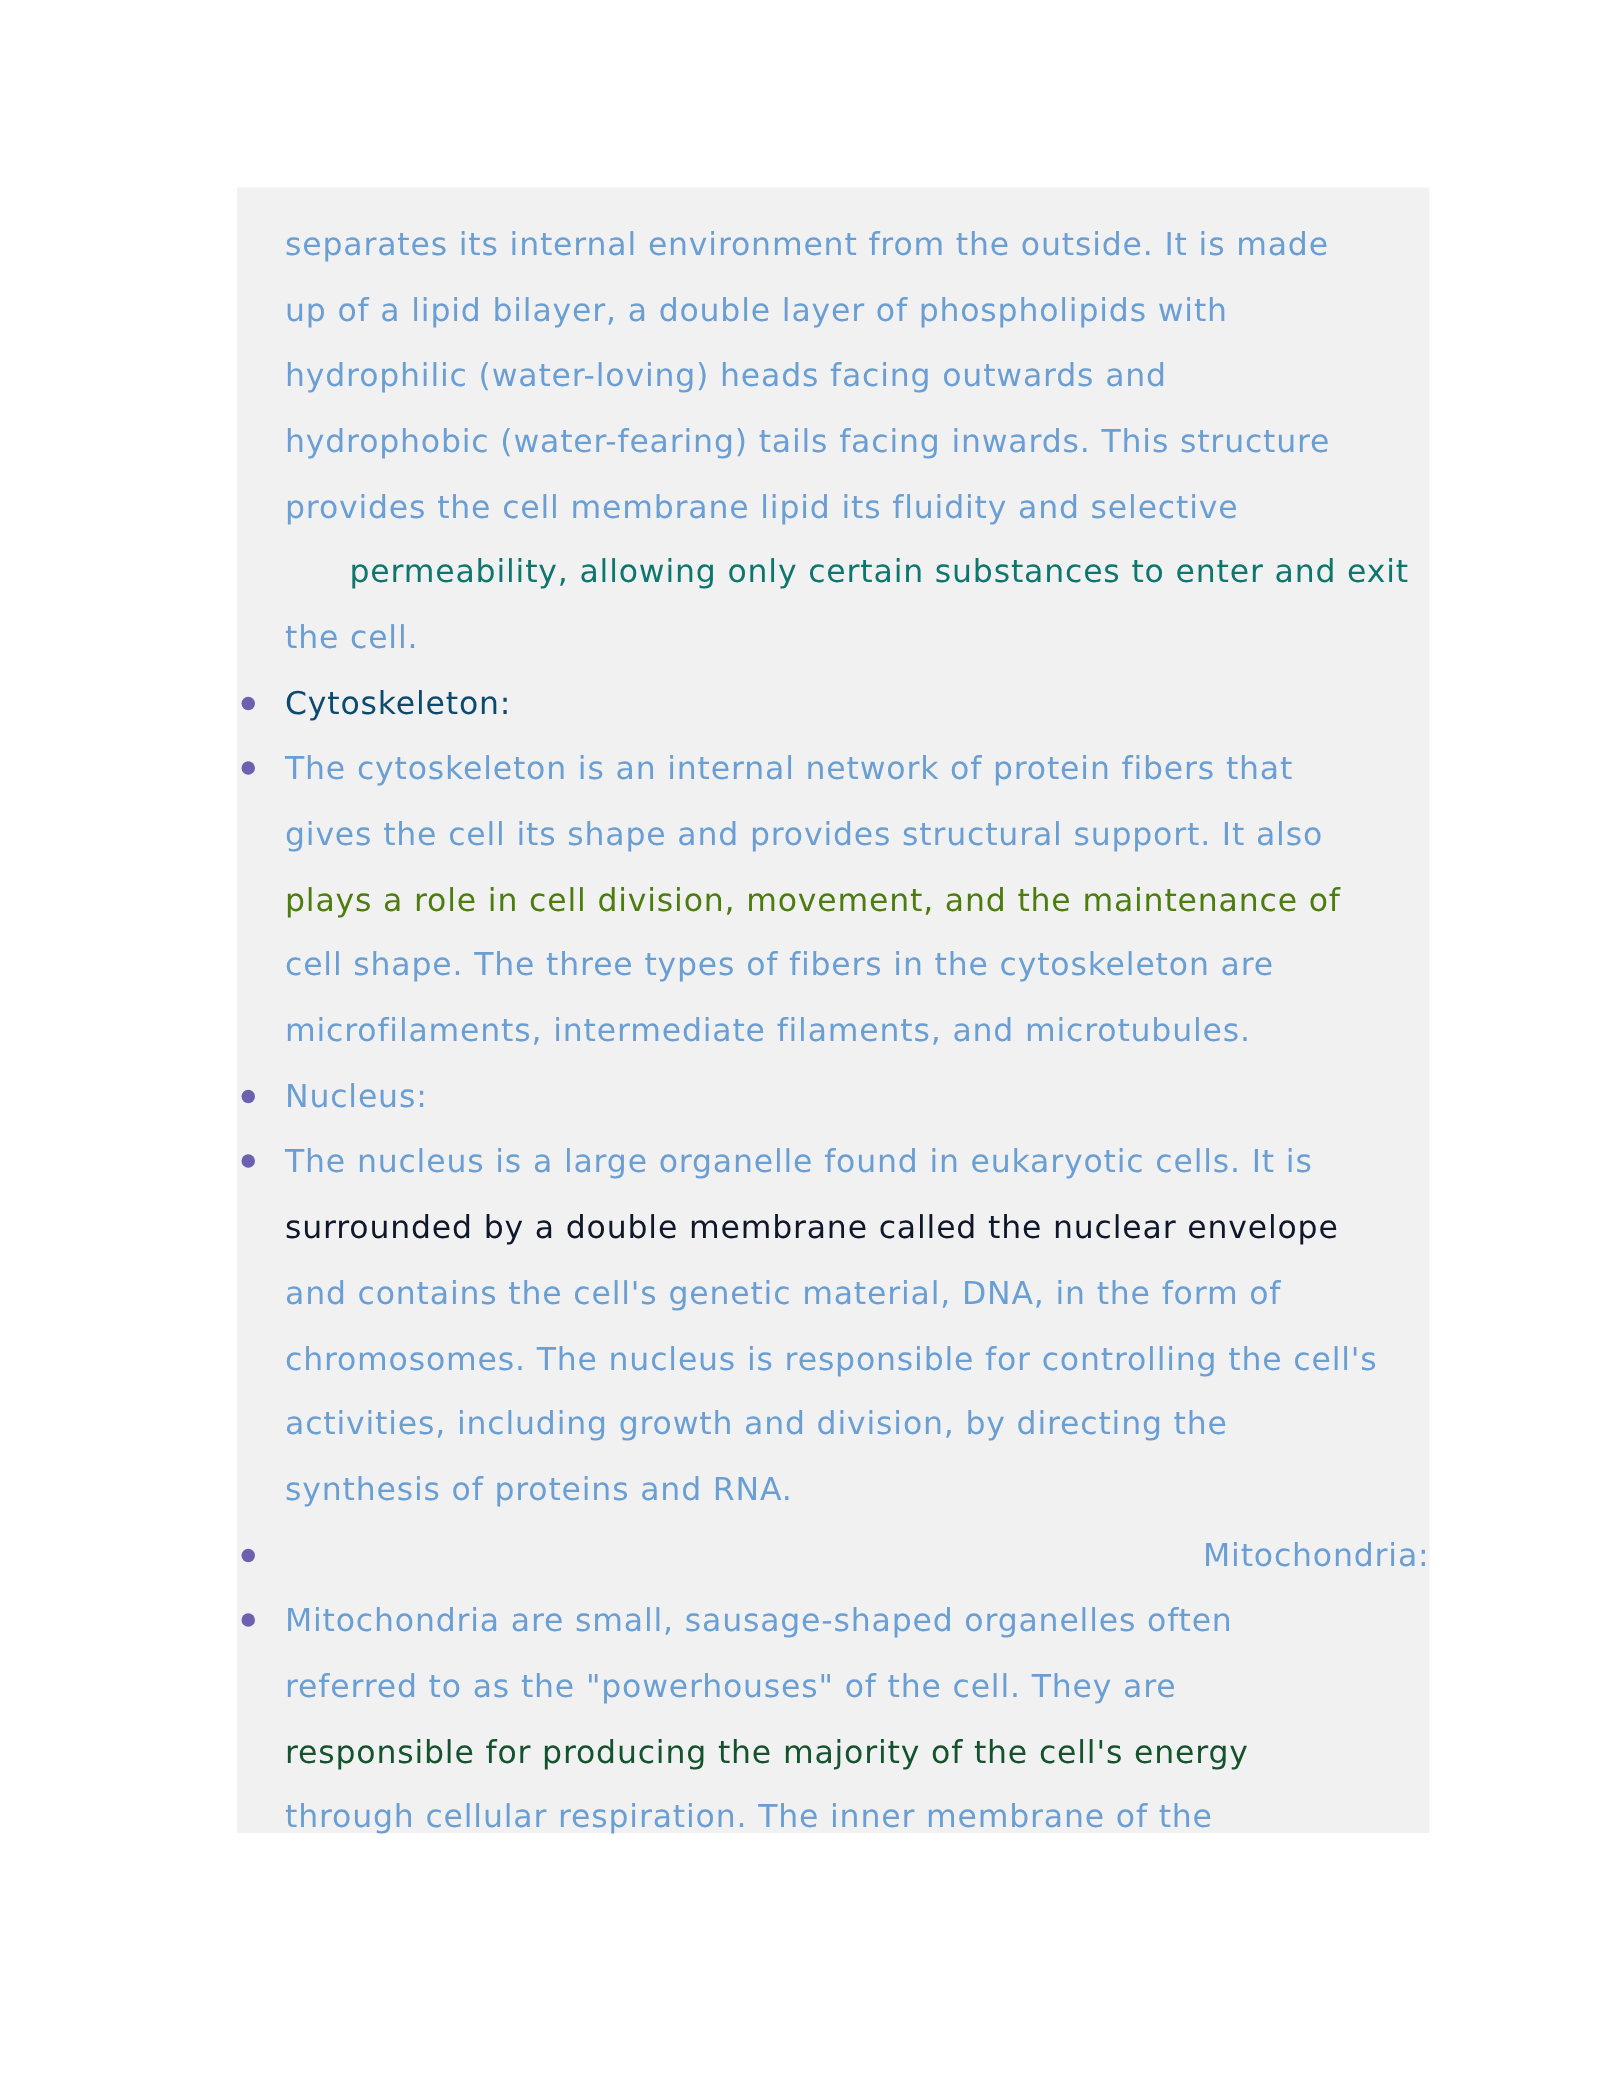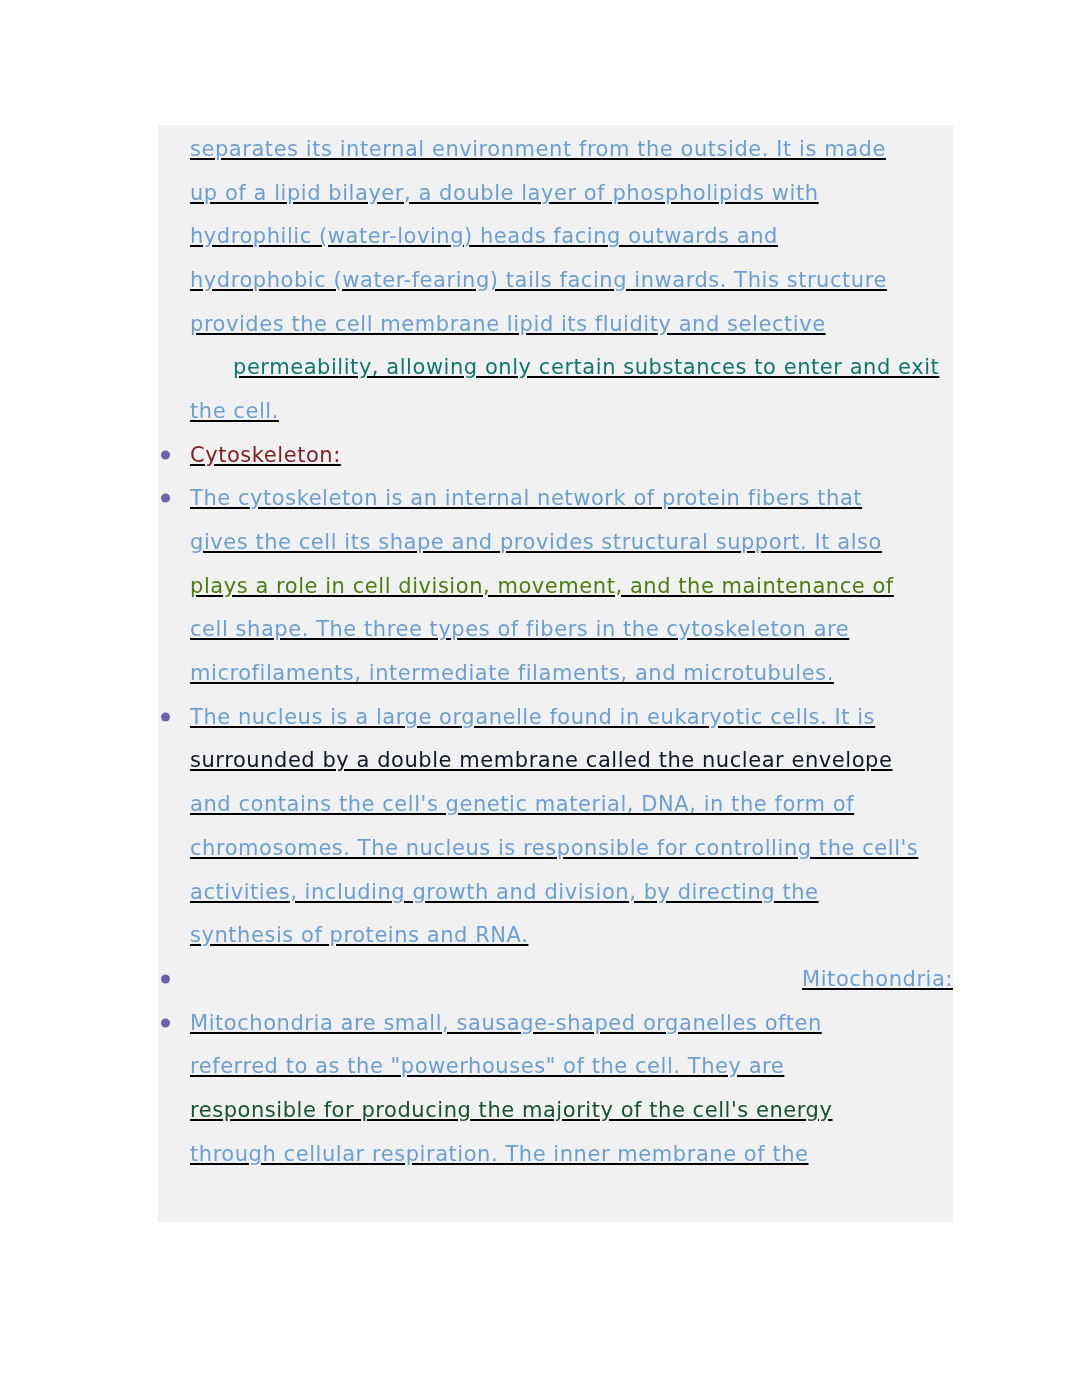--- a/index.html
+++ b/index.html
@@ -16,22 +16,21 @@
     font-family: "DejaVu Sans", sans-serif;
   }
   .panel {
     position: absolute;
     left: 158px;
     top: 125px;
     width: 795px;
     height: 1097px;
     background: #f1f1f2;
     box-sizing: border-box;
-    padding-top: 2px;
-    text-decoration: underline;
+    padding-top: 16px;
   }
   .line {
     position: relative;
     height: 43.7px;
     display: flex;
     align-items: center;
     padding-left: 32px;
     font-size: 21px;
     letter-spacing: 0.55px;
     color: #6b9fd3;
@@ -54,26 +53,27 @@
 
 <div class="page">
   <div class="panel" id="panel" style="background: rgb(241, 241, 242);">
       <div class="line" style="color: rgb(107, 159, 211);"><span>separates its internal environment from the outside. It is made</span></div>
       <div class="line" style="color: rgb(107, 159, 211);"><span>up of a lipid bilayer, a double layer of phospholipids with</span></div>
       <div class="line" style="color: rgb(107, 159, 211);"><span>hydrophilic (water-loving) heads facing outwards and</span></div>
       <div class="line" style="color: rgb(107, 159, 211);"><span>hydrophobic (water-fearing) tails facing inwards. This structure</span></div>
       <div class="line" style="color: rgb(107, 159, 211);"><span>provides the cell membrane lipid its fluidity and selective</span></div>
       <div class="line" style="color: #0f766e; margin-left: 43px;"><span>permeability, allowing only certain substances to enter and exit</span></div>
       <div class="line" style="color: rgb(107, 159, 211);"><span>the cell.</span></div>
-      <div class="line" style="color: #7f1d1d;"><span class="dot" style="background: rgb(108, 97, 174);"></span><span>Cytoskeleton:</span></div>
+      <div class="line" style="color: #0c4a6e;"><span class="dot" style="background: rgb(108, 97, 174);"></span><span>Cytoskeleton:</span></div>
       <div class="line" style="color: rgb(107, 159, 211);"><span class="dot" style="background: rgb(108, 97, 174);"></span><span>The cytoskeleton is an internal network of protein fibers that</span></div>
       <div class="line" style="color: rgb(107, 159, 211);"><span>gives the cell its shape and provides structural support. It also</span></div>
       <div class="line" style="color: #4d7c0f;"><span>plays a role in cell division, movement, and the maintenance of</span></div>
       <div class="line" style="color: rgb(107, 159, 211);"><span>cell shape. The three types of fibers in the cytoskeleton are</span></div>
       <div class="line" style="color: rgb(107, 159, 211);"><span>microfilaments, intermediate filaments, and microtubules.</span></div>
+      <div class="line" style="color: rgb(107, 159, 211);"><span class="dot" style="background: rgb(108, 97, 174);"></span><span>Nucleus:</span></div>
       <div class="line" style="color: rgb(107, 159, 211);"><span class="dot" style="background: rgb(108, 97, 174);"></span><span>The nucleus is a large organelle found in eukaryotic cells. It is</span></div>
       <div class="line" style="color: #0f172a;"><span>surrounded by a double membrane called the nuclear envelope</span></div>
       <div class="line" style="color: rgb(107, 159, 211);"><span>and contains the cell's genetic material, DNA, in the form of</span></div>
       <div class="line" style="color: rgb(107, 159, 211);"><span>chromosomes. The nucleus is responsible for controlling the cell's</span></div>
       <div class="line" style="color: rgb(107, 159, 211);"><span>activities, including growth and division, by directing the</span></div>
       <div class="line" style="color: rgb(107, 159, 211);"><span>synthesis of proteins and RNA.</span></div>
       <div class="line" style="color: rgb(107, 159, 211); justify-content: flex-end;"><span class="dot" style="background: rgb(108, 97, 174);"></span><span>Mitochondria:</span></div>
       <div class="line" style="color: rgb(107, 159, 211);"><span class="dot" style="background: rgb(108, 97, 174);"></span><span>Mitochondria are small, sausage-shaped organelles often</span></div>
       <div class="line" style="color: rgb(107, 159, 211);"><span>referred to as the "powerhouses" of the cell. They are</span></div>
       <div class="line" style="color: #14532d;"><span>responsible for producing the majority of the cell's energy</span></div>

